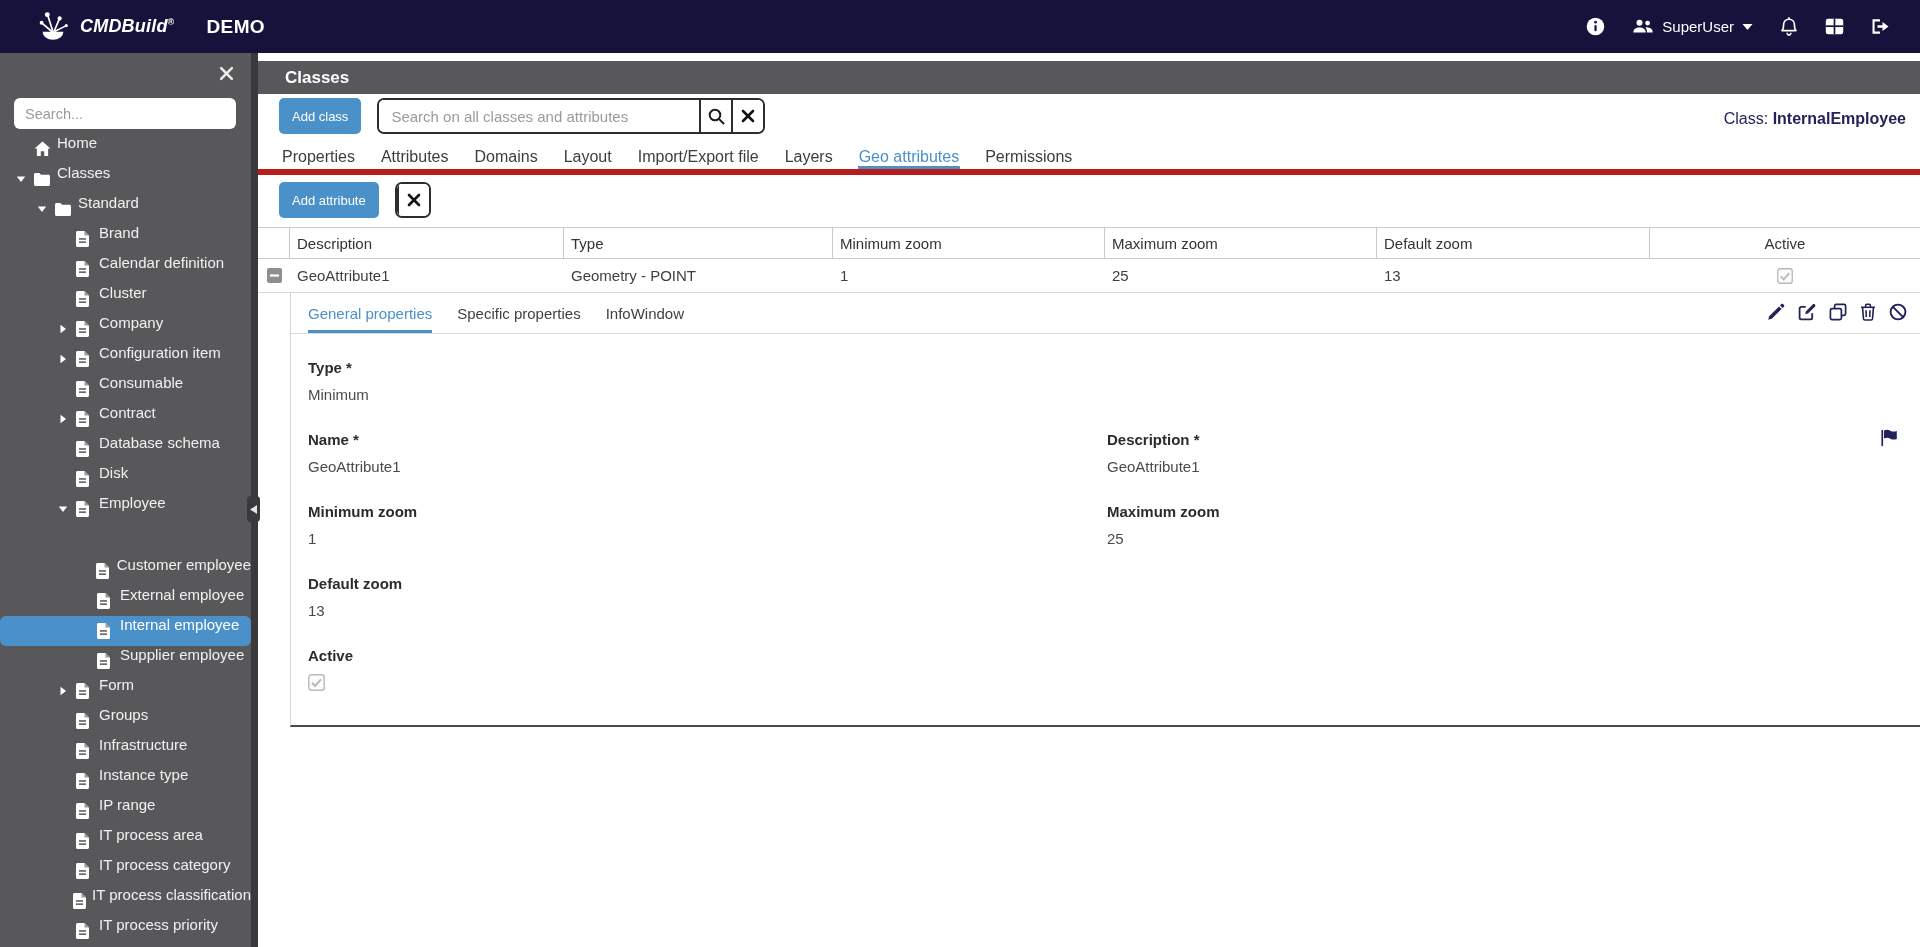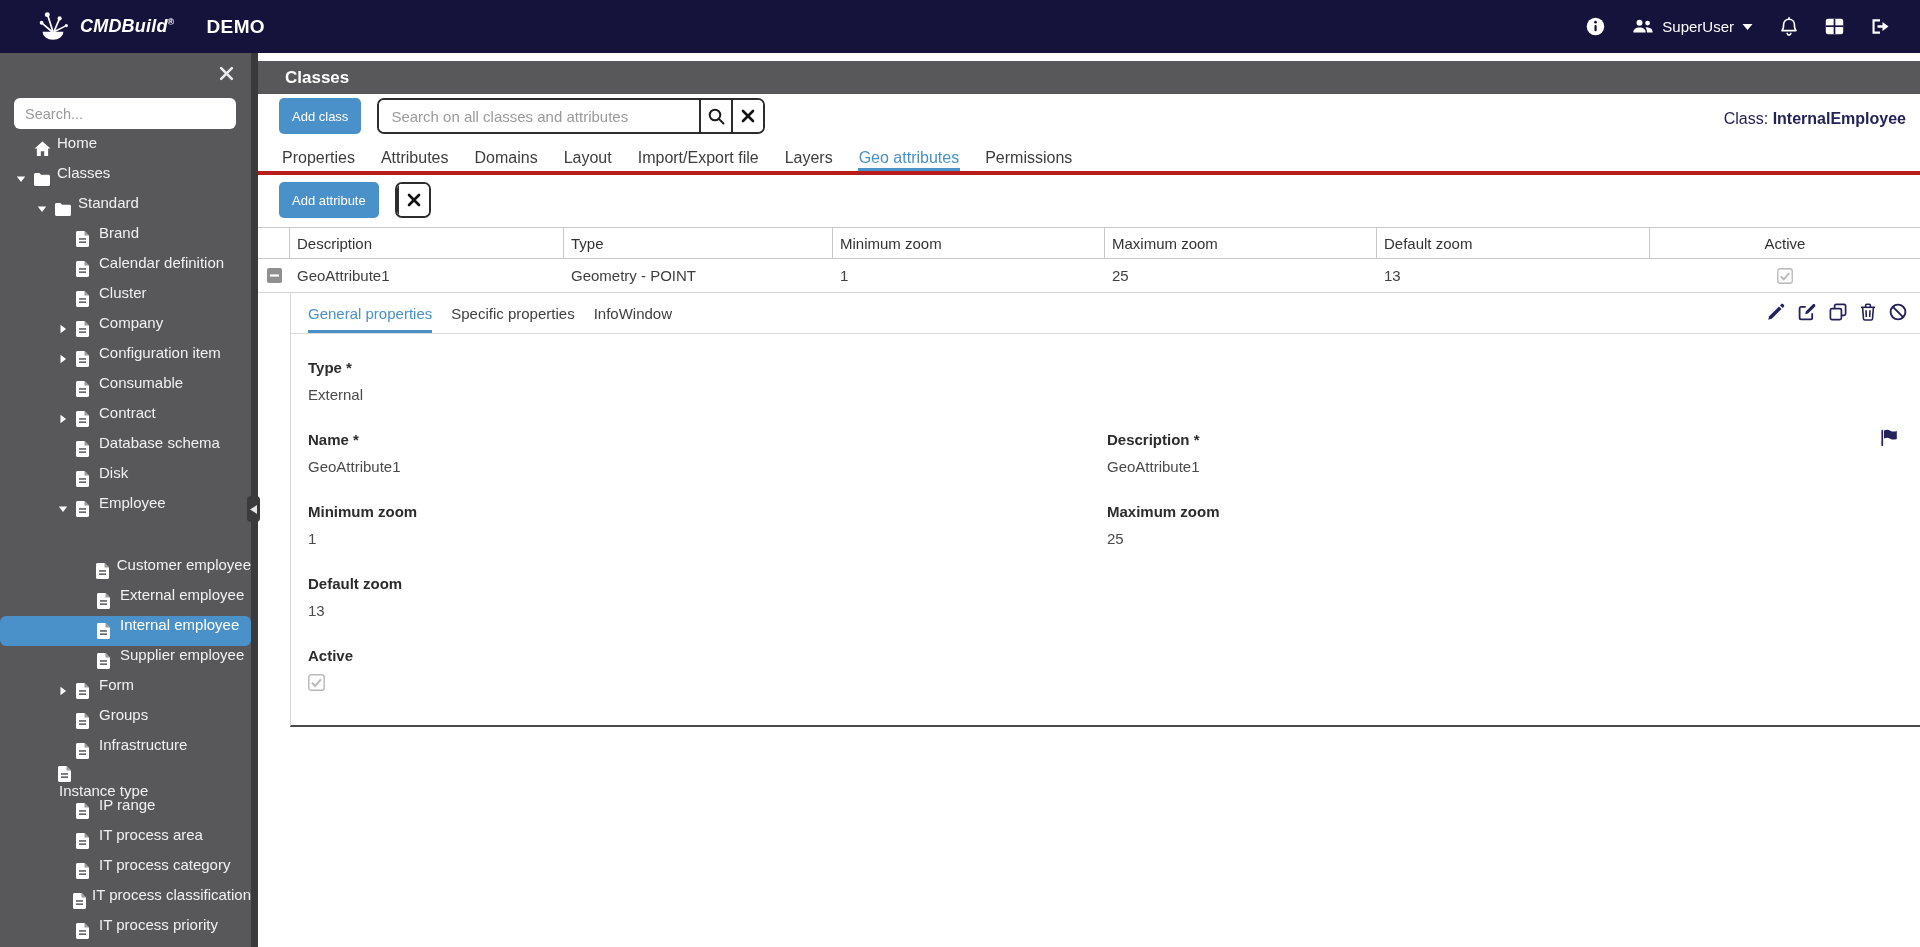--- a/index.html
+++ b/index.html
@@ -51,21 +51,21 @@
     font-family:"Liberation Sans", sans-serif; }
   .sg-input::placeholder { color:#9a9a9a; }
   .sg-input.wide { width:320px; }
   .sg-btn { width:32px; border:none; border-left:2px solid #2d2d2d; background:#fff; display:flex;
     align-items:center; justify-content:center; cursor:pointer; }
 
   .class-indicator { position:absolute; top:57px; right:14px; font-size:16px; color:#23225a; }
   .class-indicator b { font-weight:bold; }
 
   .tabs-row { position:absolute; top:92px; left:0; right:0; height:30px; padding-left:23px;
-    display:flex; gap:24px; border-bottom:4px solid #b91c1c; }
+    display:flex; gap:24px; border-bottom:6px solid #b91c1c; }
   .tab { font-size:16px; color:#3d3d3d; display:flex; align-items:center; cursor:pointer; padding:0 1px; }
   .tab.active { color:#4a90c9; box-shadow:inset 0 -3px 0 #4a90c9; }
 
   .toolbar2 { position:absolute; top:129px; left:21px; display:flex; align-items:center; }
 
   .grid { position:absolute; top:174px; left:0; right:0; }
   .grid-header, .grid-row { display:grid; grid-template-columns:32px 274px 269px 272px 272px 273px 1fr;
     align-items:center; }
   .grid-header { height:32px; border-top:1px solid #c9c9c9; border-bottom:1px solid #c9c9c9;
     font-size:15px; color:#333; }
@@ -426,21 +426,21 @@
           <span class="tico">
             <svg width="13" height="16" viewBox="0 0 13 16">
               <path fill="#fff" d="M0 1.5 C0 0.7 0.7 0 1.5 0 H8.5 L13 4.5 V14.5 C13 15.3 12.3 16 11.5 16 H1.5 C0.7 16 0 15.3 0 14.5 Z"></path>
               <path fill="#9a9a9b" d="M8.5 0 L13 4.5 H8.5 Z"></path>
               <rect x="3" y="7.2" width="7" height="1.5" fill="#58585a"></rect>
               <rect x="3" y="10.4" width="7" height="1.5" fill="#58585a"></rect>
             </svg>
           </span>
           <span class="tlabel">Infrastructure</span>
         </div>
-        <div class="tree-item" style="padding-left: 58px; flex-direction: column;">
+        <div class="tree-item" style="padding-left: 58px;">
           <span class="caret"></span>
           <span class="tico">
             <svg width="13" height="16" viewBox="0 0 13 16">
               <path fill="#fff" d="M0 1.5 C0 0.7 0.7 0 1.5 0 H8.5 L13 4.5 V14.5 C13 15.3 12.3 16 11.5 16 H1.5 C0.7 16 0 15.3 0 14.5 Z"></path>
               <path fill="#9a9a9b" d="M8.5 0 L13 4.5 H8.5 Z"></path>
               <rect x="3" y="7.2" width="7" height="1.5" fill="#58585a"></rect>
               <rect x="3" y="10.4" width="7" height="1.5" fill="#58585a"></rect>
             </svg>
           </span>
           <span class="tlabel">Instance type</span>
@@ -607,21 +607,21 @@
                 <rect x="0.8" y="0.8" width="15.4" height="15.4" rx="2.5" fill="#fcfcfc" stroke="#b9b9b9" stroke-width="1.4"></rect>
                 <path d="M4 8.8 L7.1 12 L13 5.4" fill="none" stroke="#b9b9b9" stroke-width="2"></path>
               </svg>
             </div>
           </div>
         </div>
     </div>
 
     <div class="detail">
       <div class="detail-tabs">
-        <div style="display:flex; gap:19px; align-items:flex-end; height:100%;">
+        <div style="display:flex; gap:25px; align-items:flex-end; height:100%;">
             <div class="dtab active">General properties</div>
             <div class="dtab">Specific properties</div>
             <div class="dtab">InfoWindow</div>
           </div>
         <div class="detail-actions">
           <span class="da-icon">
             <svg width="18" height="18" viewBox="0 0 18 18" fill="#23225a">
                 <path d="M2.2 13.2 L1.2 16.8 L4.8 15.8 L14.6 6 L12 3.4 Z"></path>
                 <path d="M13 2.4 L15.6 5 L16.9 3.7 C17.4 3.2 17.4 2.4 16.9 1.9 L16.1 1.1 C15.6 0.6 14.8 0.6 14.3 1.1 Z"></path>
               </svg>
@@ -659,21 +659,21 @@
       <span class="flag-btn">
         <svg width="19" height="18" viewBox="0 0 19 18" fill="#23225a">
             <rect x="1.4" y="0.8" width="1.7" height="16.4" rx="0.85"></rect>
             <path d="M4 1.6 C6.4 0.5 8.4 0.7 10.3 1.7 C12.2 2.7 14.2 2.9 16.8 1.9 V9.9 C14.2 10.9 12.2 10.7 10.3 9.7 C8.4 8.7 6.4 8.5 4 9.6 Z"></path>
           </svg>
       </span>
 
       <div class="detail-form">
         <div class="fgroup">
           <div class="flabel">Type *</div>
-          <div class="fvalue">External</div>
+          <div class="fvalue">Minimum</div>
         </div>
         <div></div>
 
         <div class="fgroup">
           <div class="flabel">Name *</div>
           <div class="fvalue">GeoAttribute1</div>
         </div>
         <div class="fgroup">
           <div class="flabel">Description *</div>
           <div class="fvalue">GeoAttribute1</div>

